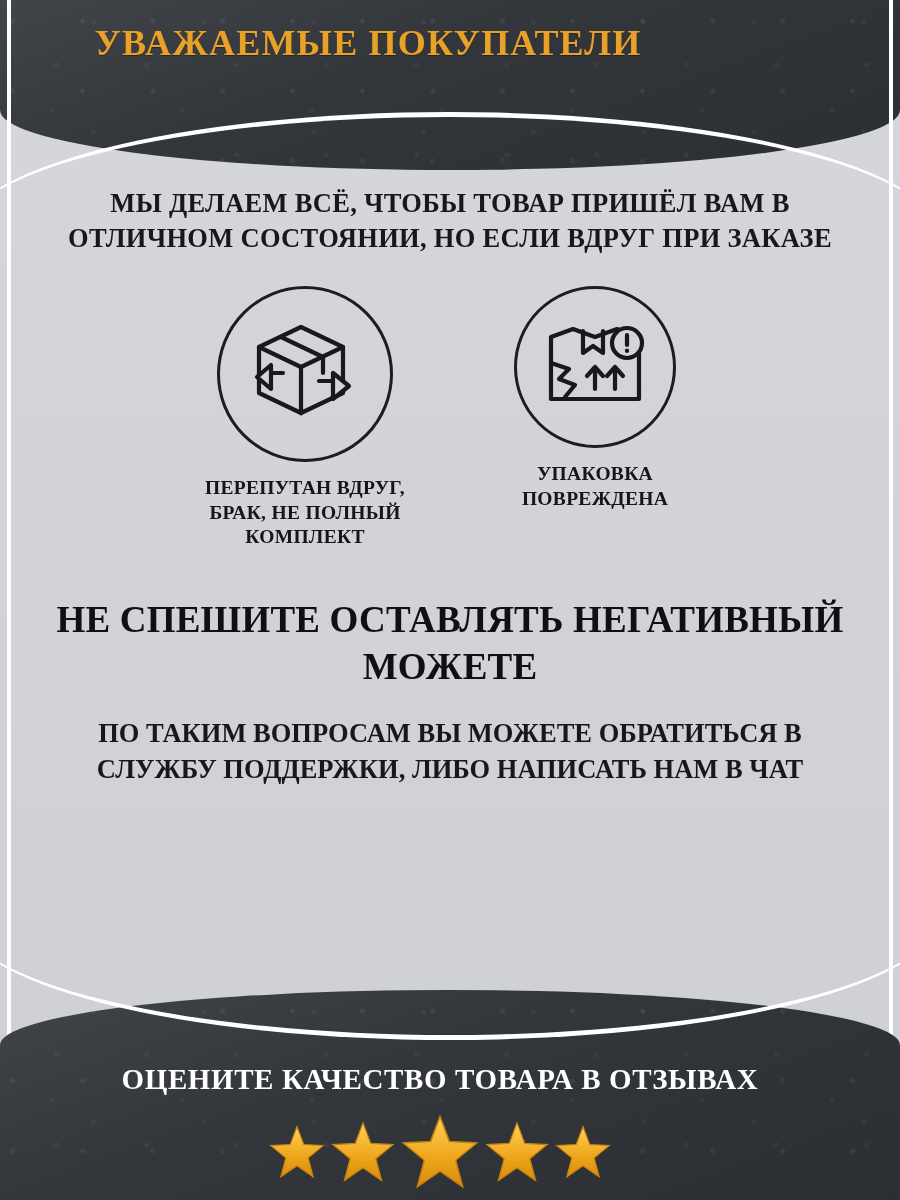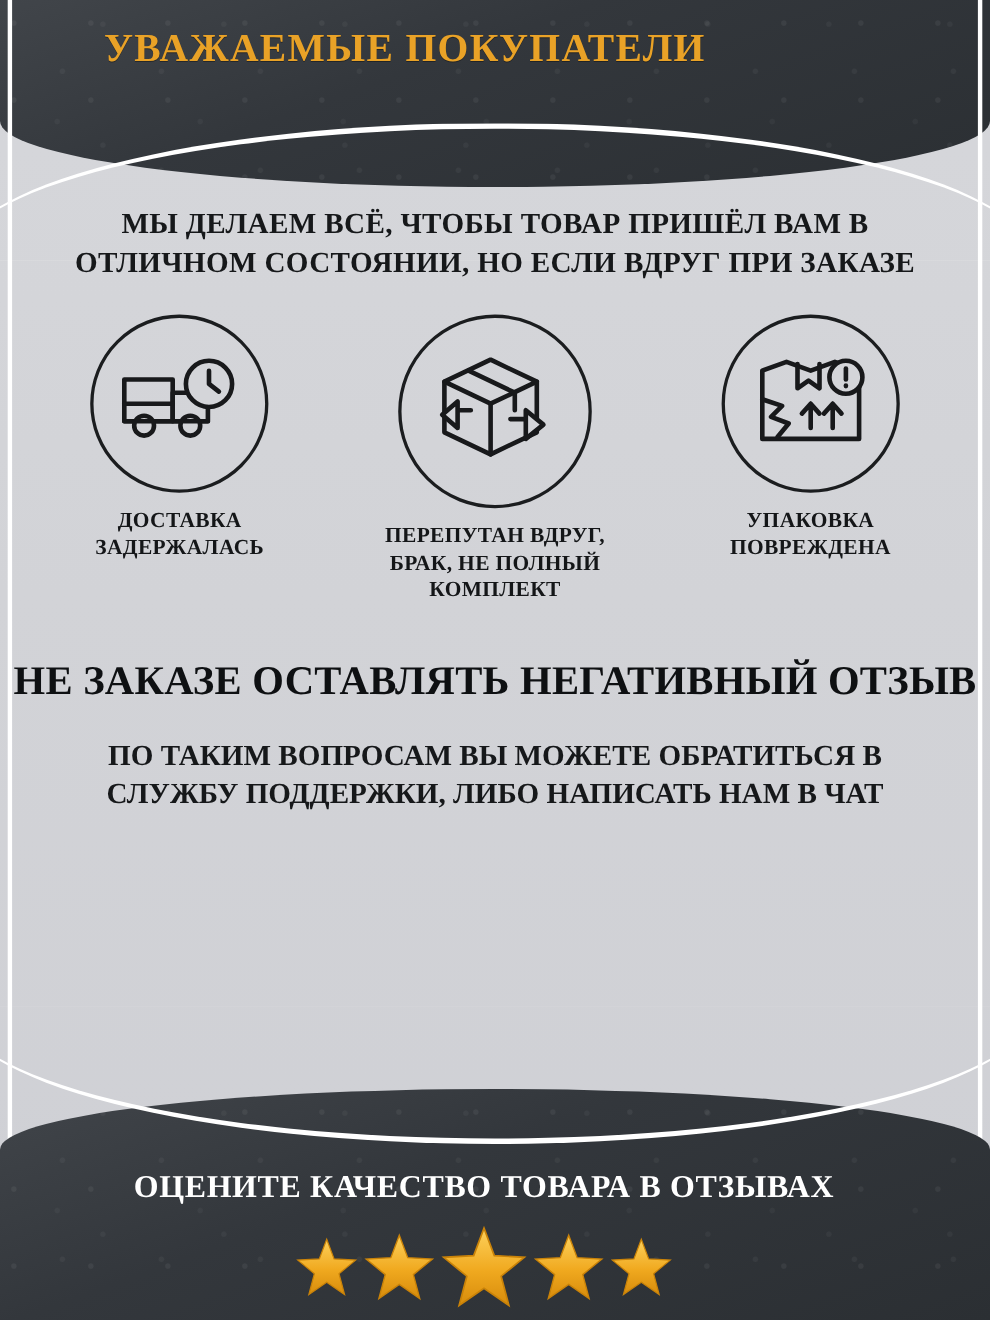--- a/index.html
+++ b/index.html
@@ -240,35 +240,20 @@
 
   <div class="side-rule left"></div>
   <div class="side-rule right"></div>
 
   <div class="body-area">
 
     <div class="intro">МЫ ДЕЛАЕМ ВСЁ, ЧТОБЫ ТОВАР ПРИШЁЛ ВАМ В ОТЛИЧНОМ СОСТОЯНИИ, НО ЕСЛИ ВДРУГ ПРИ ЗАКАЗЕ</div>
 
     <div class="icon-row">
 
-      <div class="icon-card">
-        <div class="icon-circle">
-          <svg width="112" height="88" viewBox="0 0 112 88" fill="none" stroke="#18191b" stroke-width="4.2" stroke-linecap="round" stroke-linejoin="round">
-            <path d="M6 22 h44 v38 H6 z"></path>
-            <path d="M50 34 h18 l14 14 v12 H50 z"></path>
-            <path d="M6 44 h44"></path>
-            <path d="M6 60 h8 M34 60 h22 M74 60 h8"></path>
-            <circle cx="24" cy="64" r="9"></circle>
-            <circle cx="66" cy="64" r="9"></circle>
-            <circle cx="83" cy="26" r="21" fill="#d4d5d9"></circle>
-            <path d="M83 14 v12 l9 7"></path>
-          </svg>
-        </div>
-        <div class="icon-caption">ДОСТАВКА ЗАДЕРЖАЛАСЬ</div>
-      </div>
 
       <div class="icon-card mid">
         <div class="icon-circle">
           <svg width="124" height="114" viewBox="0 0 124 114" fill="none" stroke="#18191b" stroke-width="4.2" stroke-linecap="round" stroke-linejoin="round">
             <path d="M16 30 L58 10 L100 30 L58 50 Z"></path>
             <path d="M16 30 v46 L58 96 V50"></path>
             <path d="M100 30 v46 L58 96"></path>
             <path d="M38 20 L80 40 v16"></path>
             <path d="M40 56 h-12 v16 l-14-12 14-12 v8" fill="#d4d5d9"></path>
             <path d="M76 64 h14 v18 l16-13 -16-13 v8" fill="#d4d5d9"></path>
@@ -288,21 +273,21 @@
             <circle cx="88" cy="26" r="15" fill="#d4d5d9"></circle>
             <path d="M88 18 v10"></path>
             <path d="M88 33.5 v0.5"></path>
           </svg>
         </div>
         <div class="icon-caption">УПАКОВКА ПОВРЕЖДЕНА</div>
       </div>
 
     </div>
 
-    <div class="callout">НЕ ЗАКАЗЕ ОСТАВЛЯТЬ НЕГАТИВНЫЙ ОТЗЫВ</div>
+    <div class="callout">НЕ СПЕШИТЕ ОСТАВЛЯТЬ НЕГАТИВНЫЙ МОЖЕТЕ</div>
     <div class="support">ПО ТАКИМ ВОПРОСАМ ВЫ МОЖЕТЕ ОБРАТИТЬСЯ В СЛУЖБУ ПОДДЕРЖКИ, ЛИБО НАПИСАТЬ НАМ В ЧАТ</div>
   </div>
 
   <div class="dark-band" id="bottom-band"></div>
   <div class="arc-bottom"></div>
 
   <div class="footer-inner">
     <div class="footer-text">ОЦЕНИТЕ КАЧЕСТВО ТОВАРА В ОТЗЫВАХ</div>
     <div class="stars">
       <svg class="star s1" viewBox="0 0 100 95">

